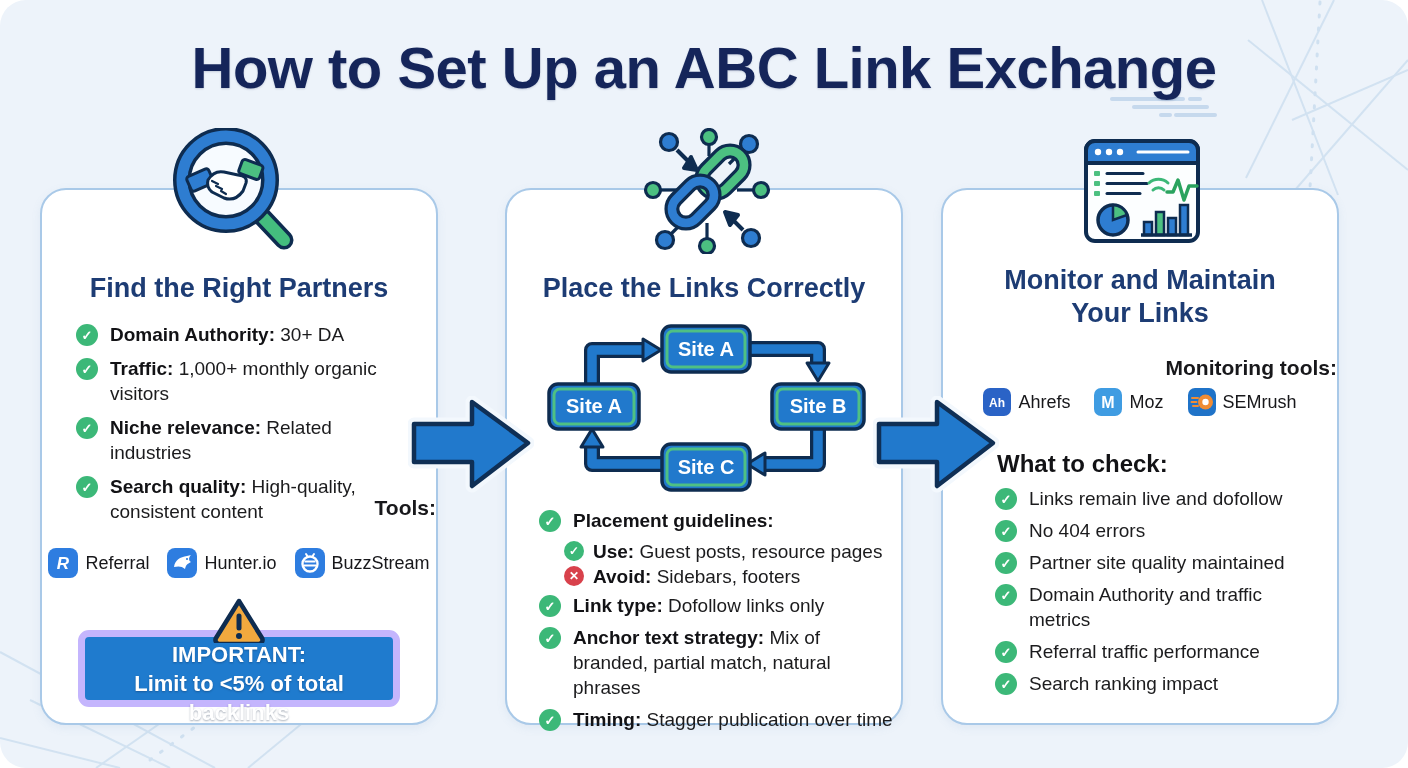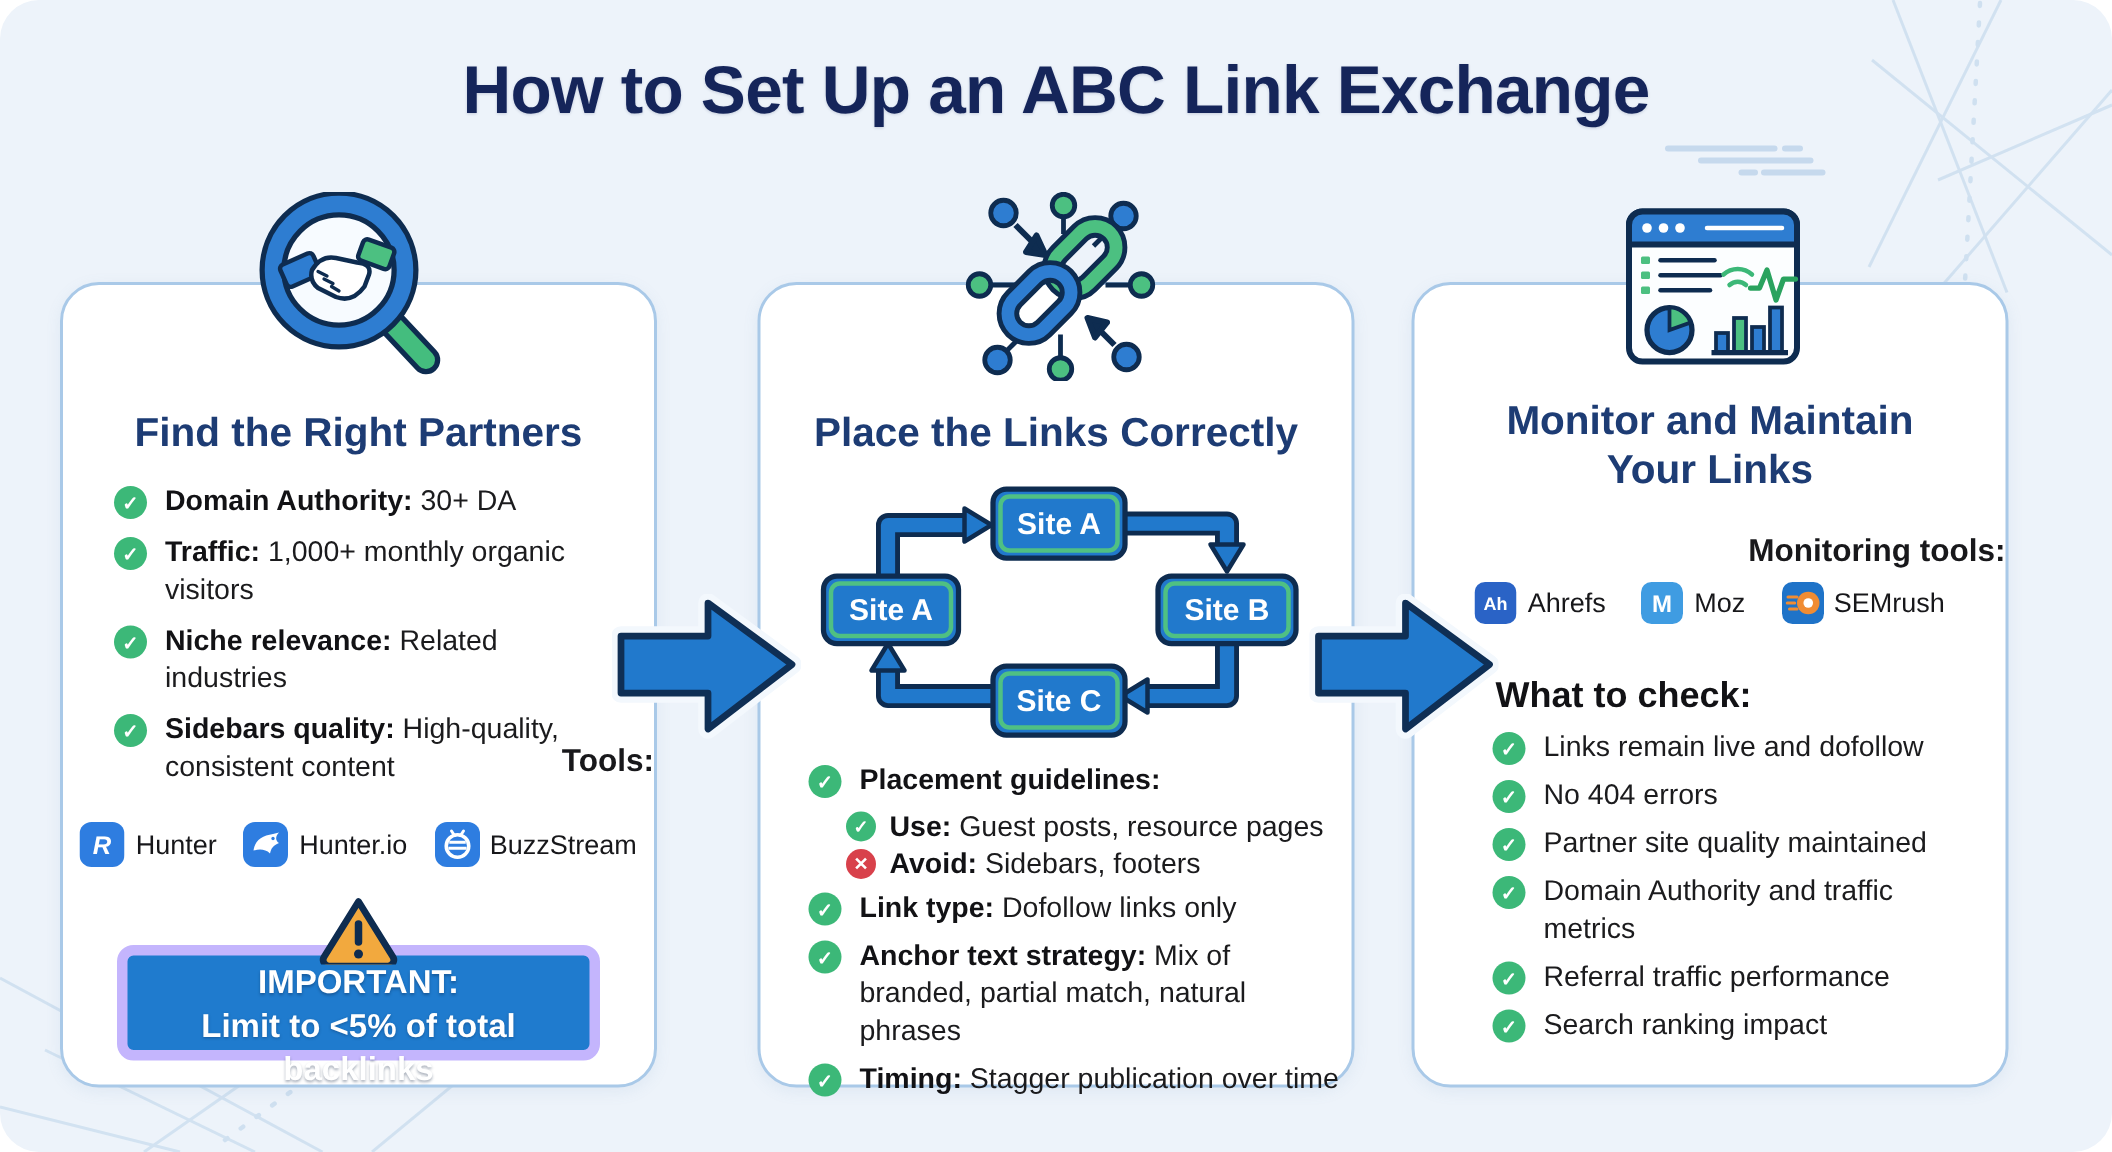--- a/index.html
+++ b/index.html
@@ -4,21 +4,21 @@
 <style>
   html,body{margin:0;padding:0;}
   body{
     width:1408px;height:768px;position:relative;background:#ffffff;
     font-family:"Liberation Sans",sans-serif;overflow:hidden;
   }
   .canvas{position:absolute;inset:0;background:#edf3fa;border-radius:26px;overflow:hidden;}
   .bg-decor{position:absolute;inset:0;width:1408px;height:768px;pointer-events:none;}
   .title{
     position:absolute;top:34px;left:0;right:0;margin:0;text-align:center;
-    font-size:45px;font-weight:bold;color:#15255a;letter-spacing:-0.5px;
+    font-size:58px;font-weight:bold;color:#15255a;letter-spacing:-0.5px;
     text-shadow:0 1px 2px rgba(20,40,90,.18);
   }
   .panel{
     position:absolute;top:188px;width:398px;height:537px;background:#ffffff;
     border:2px solid #a9c9e8;border-radius:26px;box-sizing:border-box;
     box-shadow:0 3px 10px rgba(110,145,190,.10);
   }
   .p1{left:40px;} .p2{left:505px;} .p3{left:941px;}
   .panel-icon{position:absolute;}
   .panel h2{
@@ -124,33 +124,33 @@
       <div class="row">
         <span class="chk">✓</span>
         <p class="txt"><b>Traffic:</b><span> 1,000+ monthly organic visitors</span></p>
       </div>
       <div class="row">
         <span class="chk">✓</span>
         <p class="txt"><b>Niche relevance:</b><span> Related industries</span></p>
       </div>
       <div class="row">
         <span class="chk">✓</span>
-        <p class="txt"><b>Sidebars quality:</b><span> High-quality, consistent content</span></p>
+        <p class="txt"><b>Search quality:</b><span> High-quality, consistent content</span></p>
       </div>
     </div>
 
     <div class="tools-h">Tools:</div>
 
     <div class="tools-row t1">
       <span class="chip">
         <svg width="30" height="30" viewBox="0 0 30 30">
           <rect width="30" height="30" rx="8" fill="#2e7de0"></rect>
           <text x="15" y="21" text-anchor="middle" font-size="17" font-weight="bold" font-style="italic" fill="#fff" font-family="Liberation Sans, sans-serif">R</text>
         </svg>
-        <span class="chip-label">Hunter</span>
+        <span class="chip-label">Referral</span>
       </span>
       <span class="chip">
         <svg width="30" height="30" viewBox="0 0 30 30">
           <rect width="30" height="30" rx="8" fill="#2e7de0"></rect>
           <path d="M7,19 C8,12 13,9 20,8 L24,7 C21,10 22,13 24,14 C20,16 19,17 18,21 C15,18 11,18 7,19 Z" fill="#fff"></path>
           <circle cx="20" cy="11" r="1.1" fill="#2e7de0"></circle>
         </svg>
         <span class="chip-label">Hunter.io</span>
       </span>
       <span class="chip">

